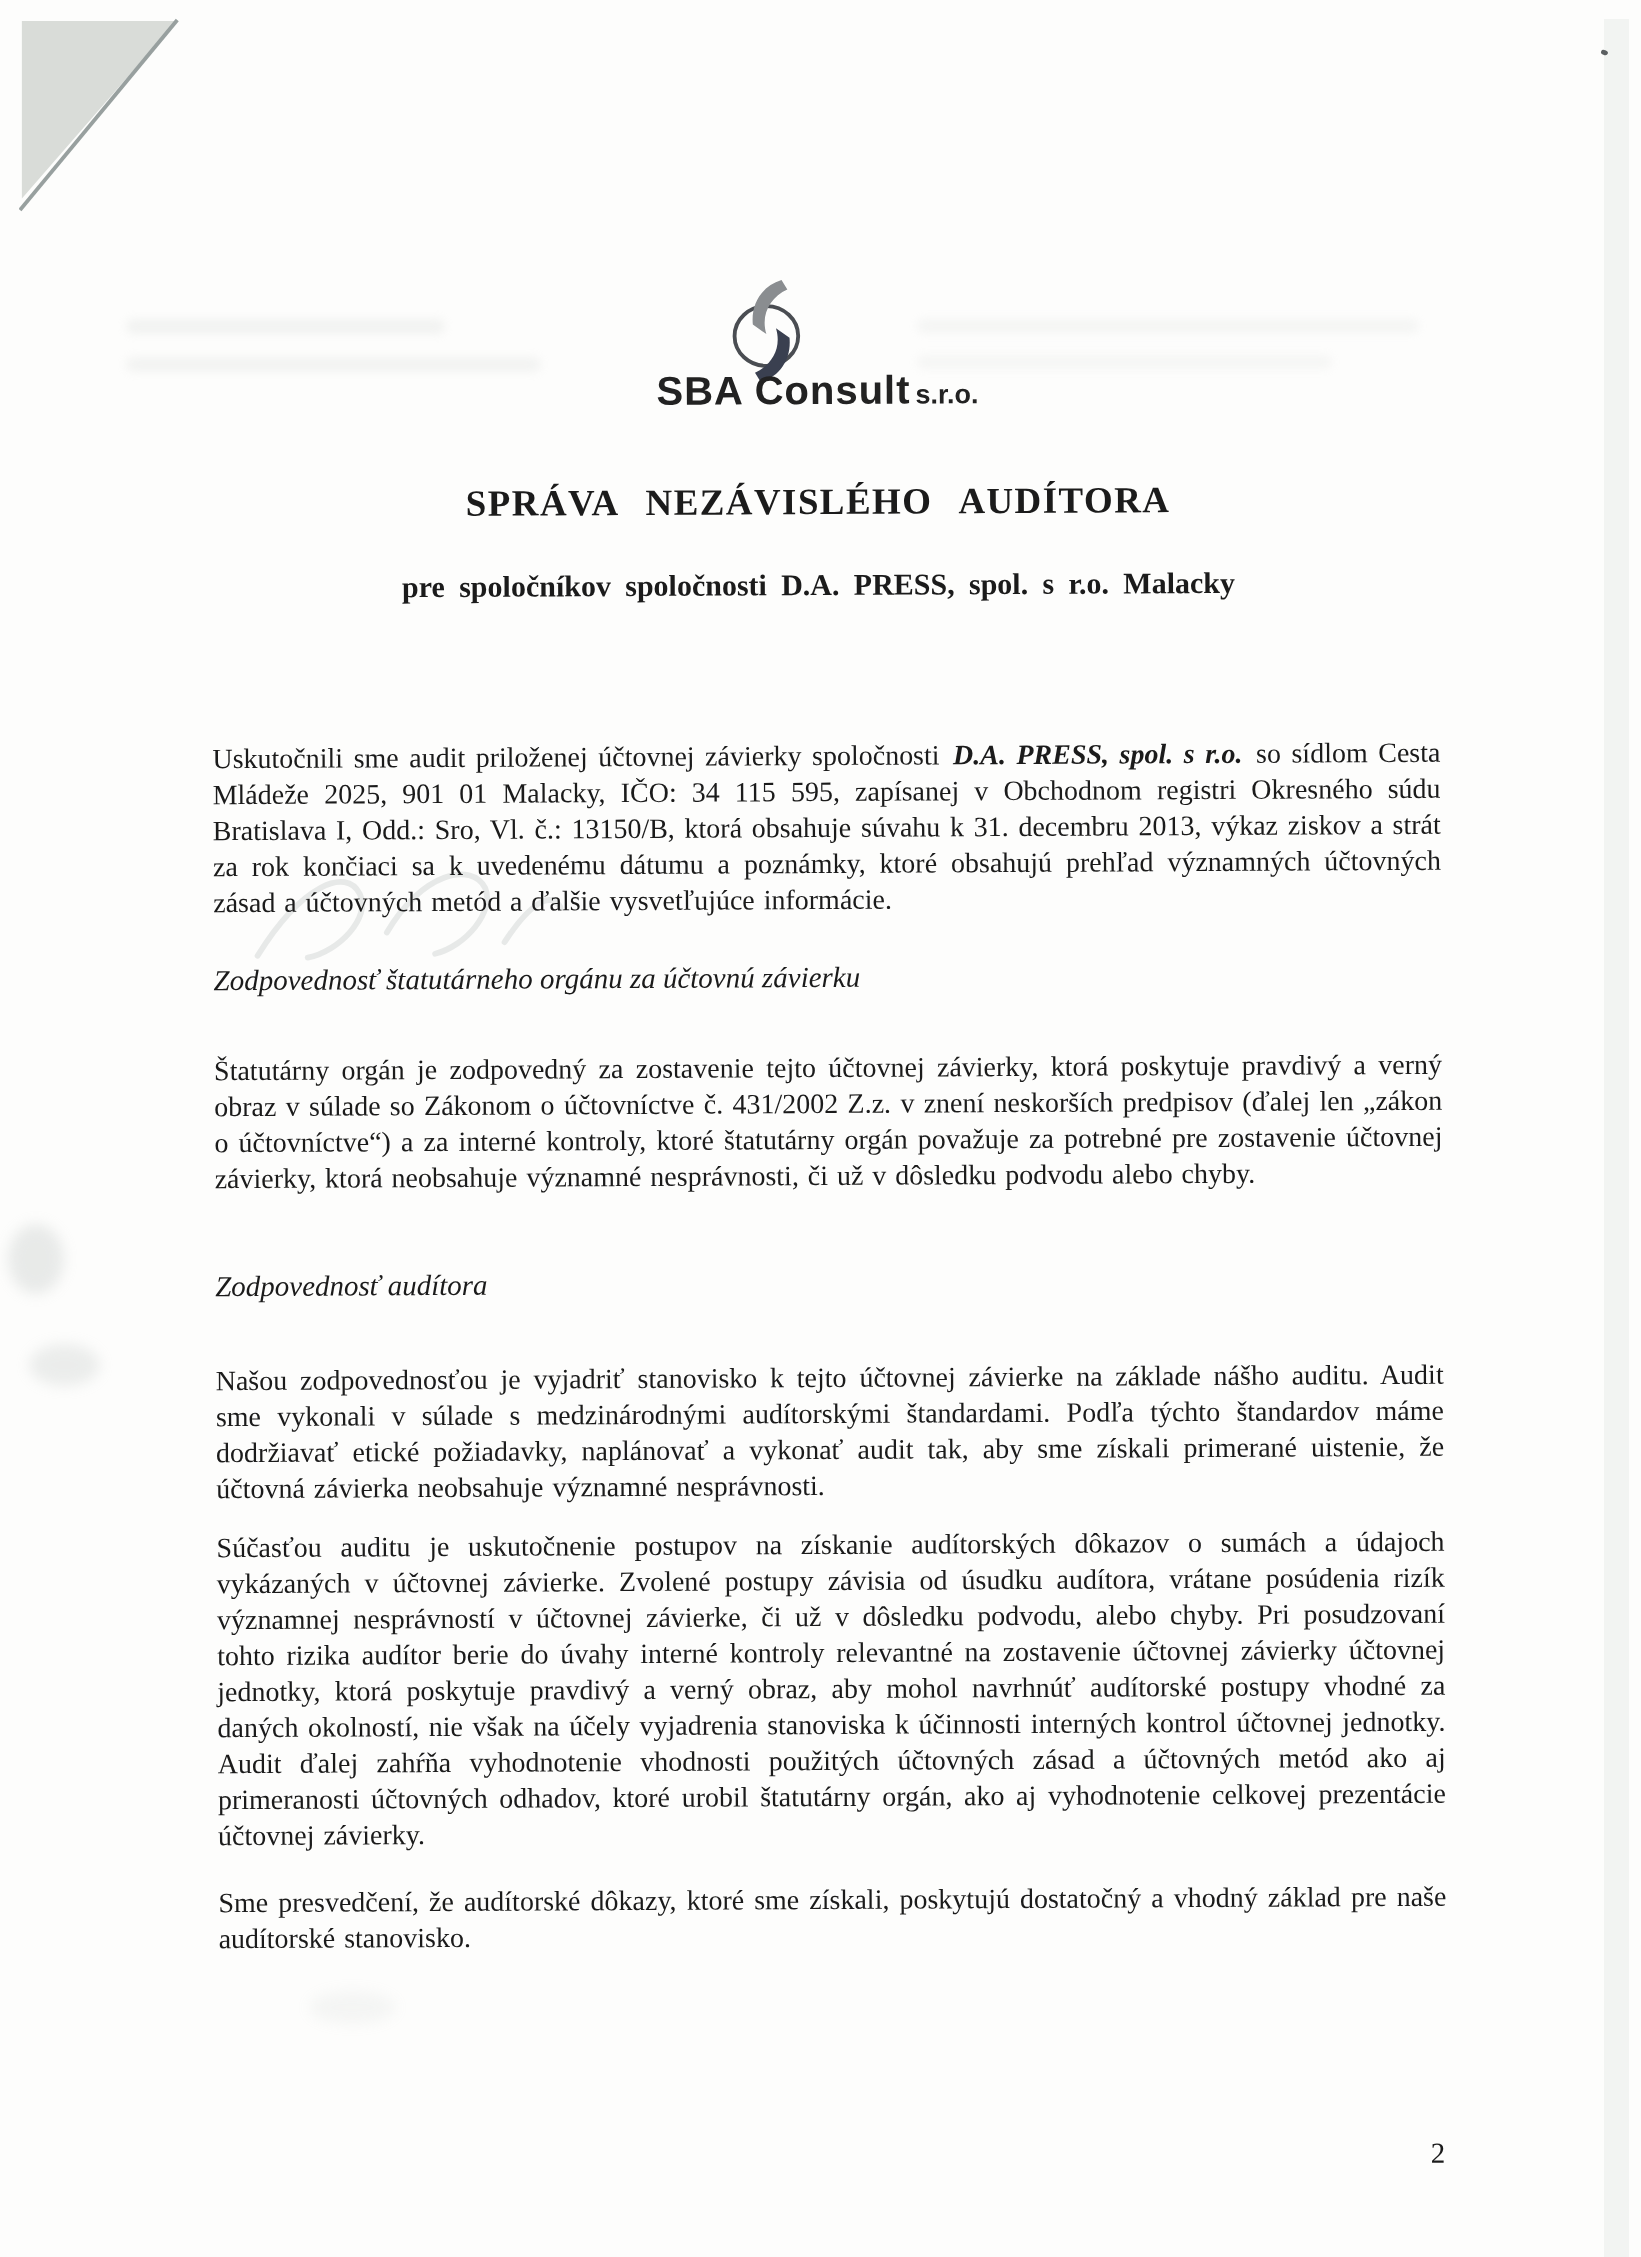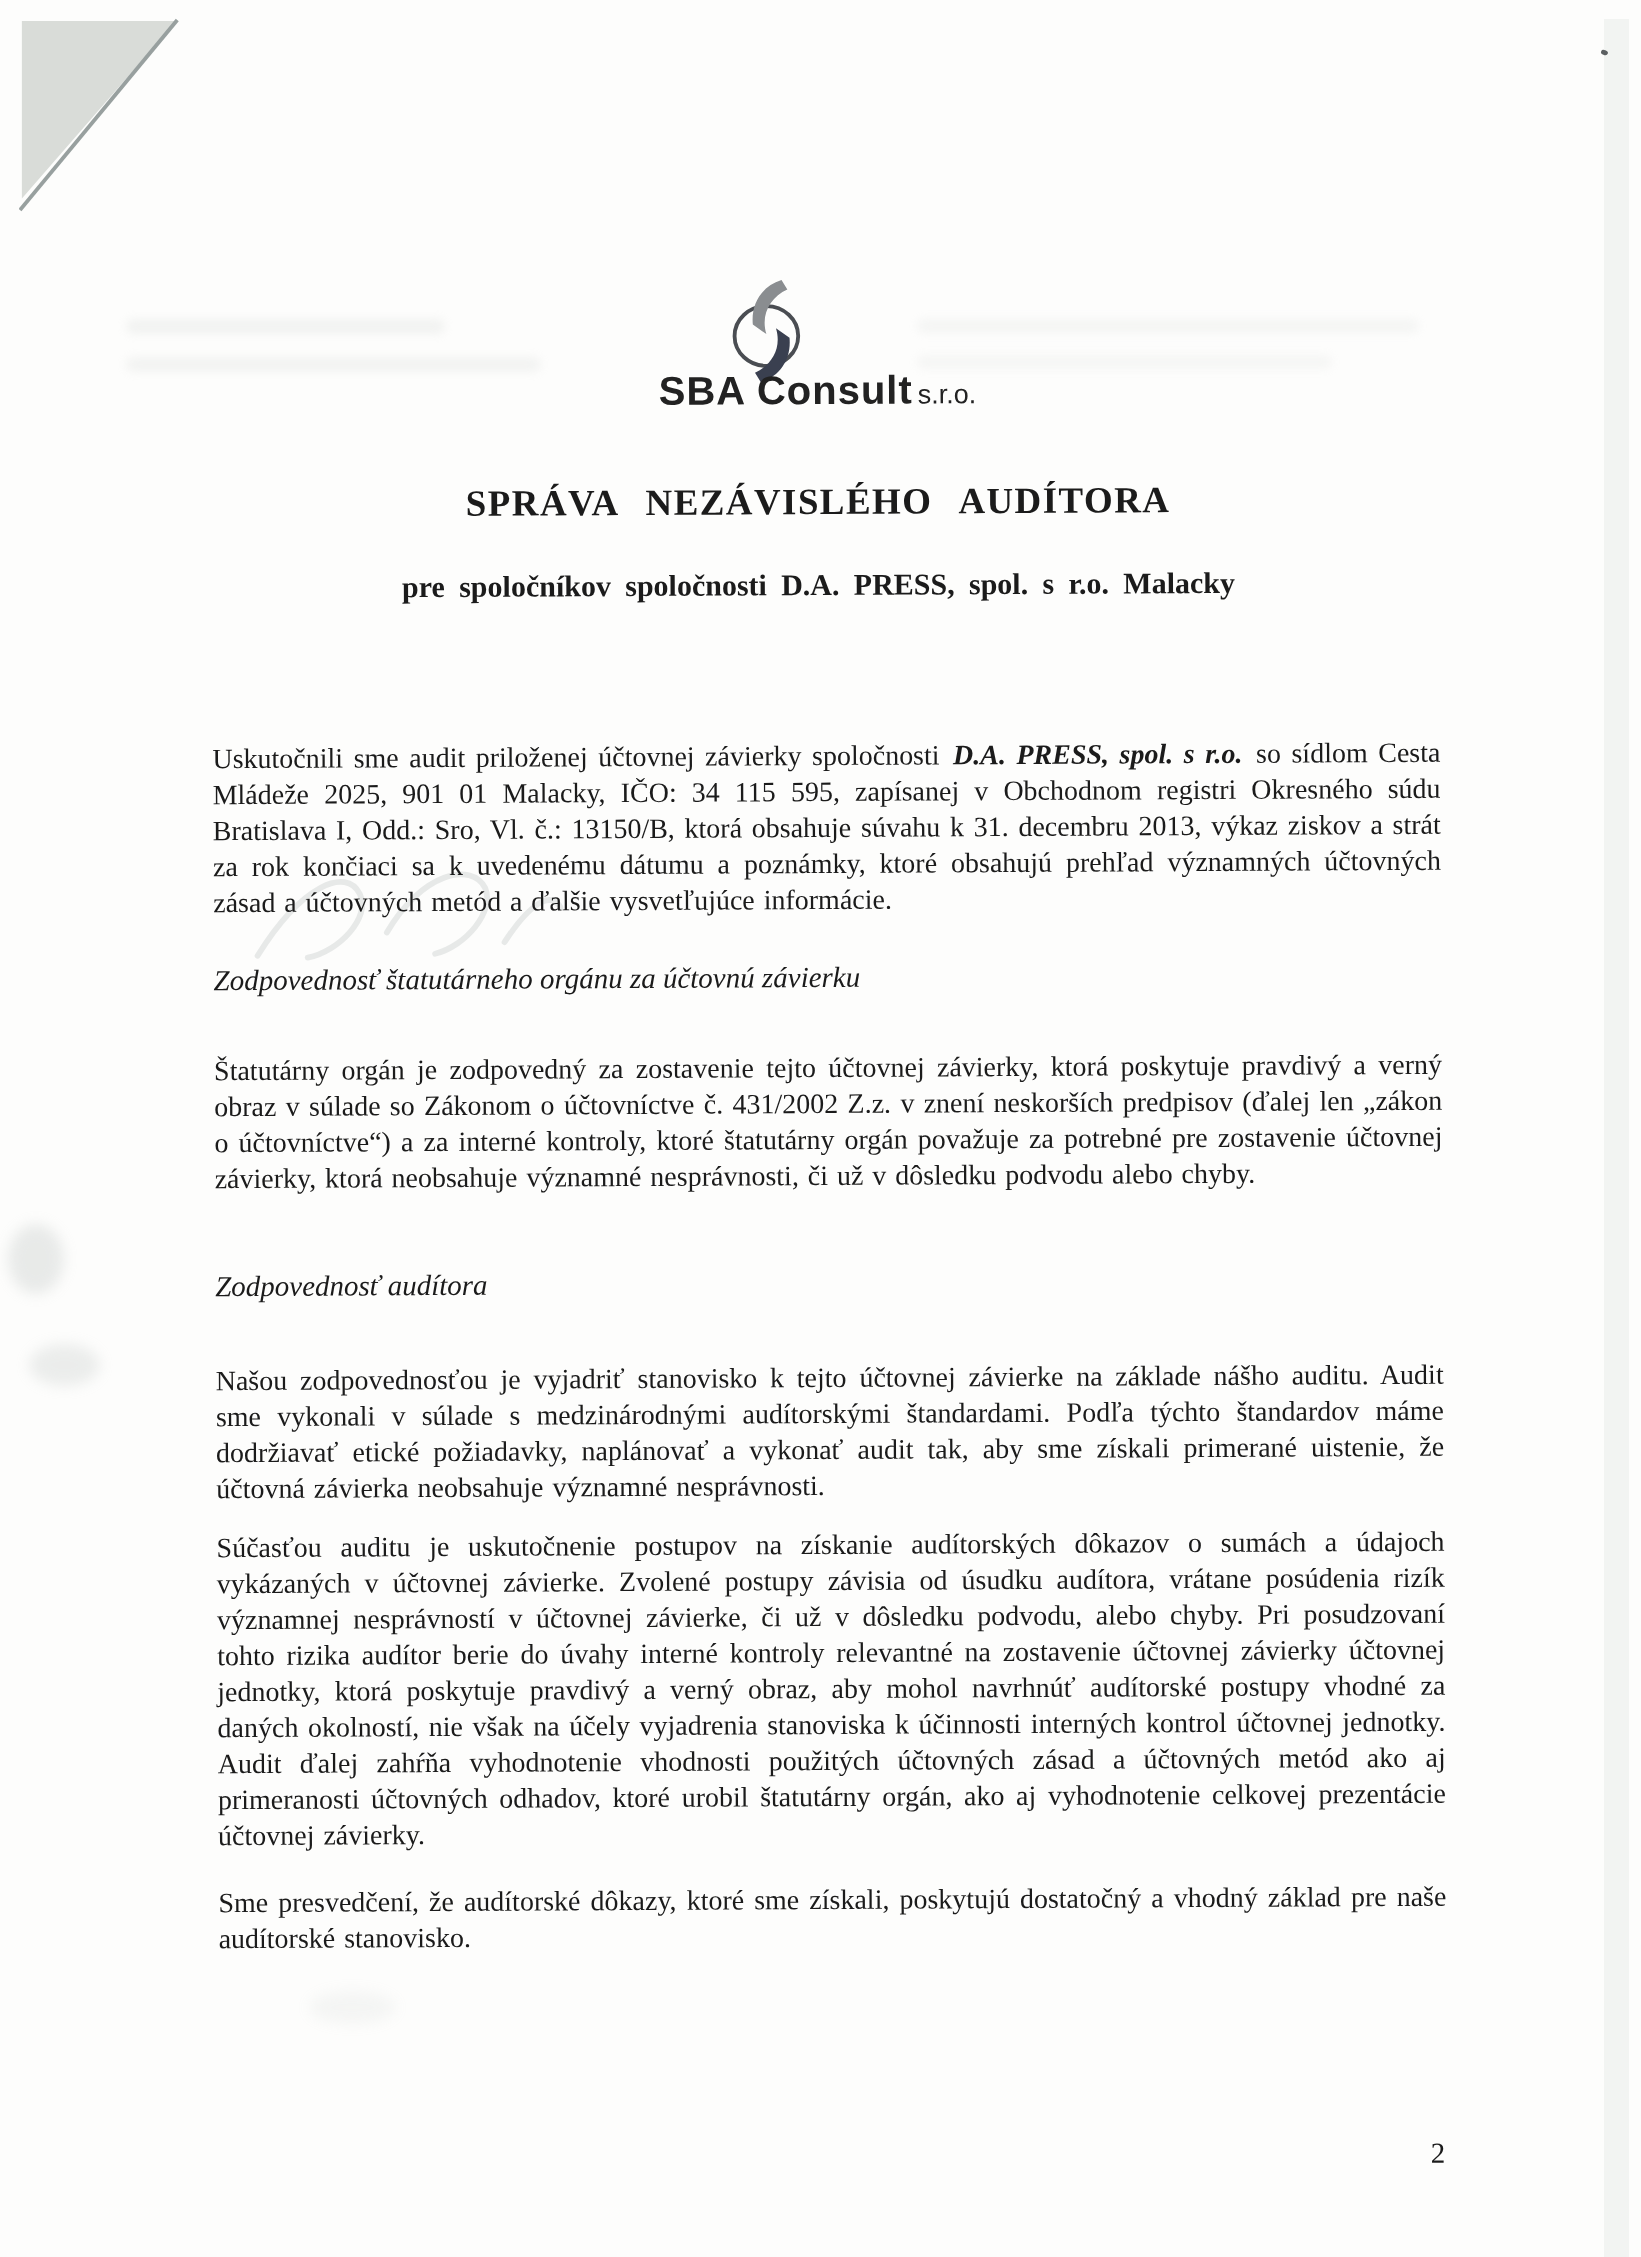--- a/index.html
+++ b/index.html
@@ -24,21 +24,21 @@
   .gb1{left:126px;top:319px;width:319px;height:15.4px;opacity:.22;}
   .gb2{left:126px;top:357px;width:415px;height:15.4px;opacity:.20;}
   .gb3{left:917px;top:319px;width:502px;height:13.5px;opacity:.16;}
   .gb4{left:917px;top:355px;width:415px;height:13.5px;opacity:.14;}
   
   .content{position:absolute;left:0;top:0;width:1641px;height:2257px;transform:rotate(-0.3deg);transform-origin:821px 1062px;}
   .logo-mark{position:absolute;left:722px;top:272px;width:106px;height:112px;}
   .logo-text{position:absolute;left:207px;top:368px;width:1228px;text-align:center;
     font-family:"Liberation Sans","DejaVu Sans",sans-serif;color:#222;white-space:nowrap;}
   .logo-name{font-size:40px;font-weight:600;letter-spacing:1px;}
-  .logo-suffix{font-size:27px;font-weight:400;margin-left:5px;}
+  .logo-suffix{font-size:27px;font-weight:700;margin-left:5px;}
   .title{position:absolute;left:207px;top:480px;width:1228px;text-align:center;
     font-size:37px;font-weight:700;letter-spacing:1.4px;word-spacing:17.4px;white-space:nowrap;}
   .subtitle{position:absolute;left:207px;top:568px;width:1228px;text-align:center;
     font-size:30px;font-weight:700;word-spacing:6.8px;white-space:nowrap;}
   .para{position:absolute;left:214px;width:1228px;font-size:28px;line-height:36px;
     text-align:justify;word-spacing:1.9px;}
   .p-intro{top:710px;}
   .h-sec{position:absolute;left:214px;width:1228px;font-size:29px;font-style:italic;}
   .h1{top:961px;}
   .p-mgmt{top:1022px;}

